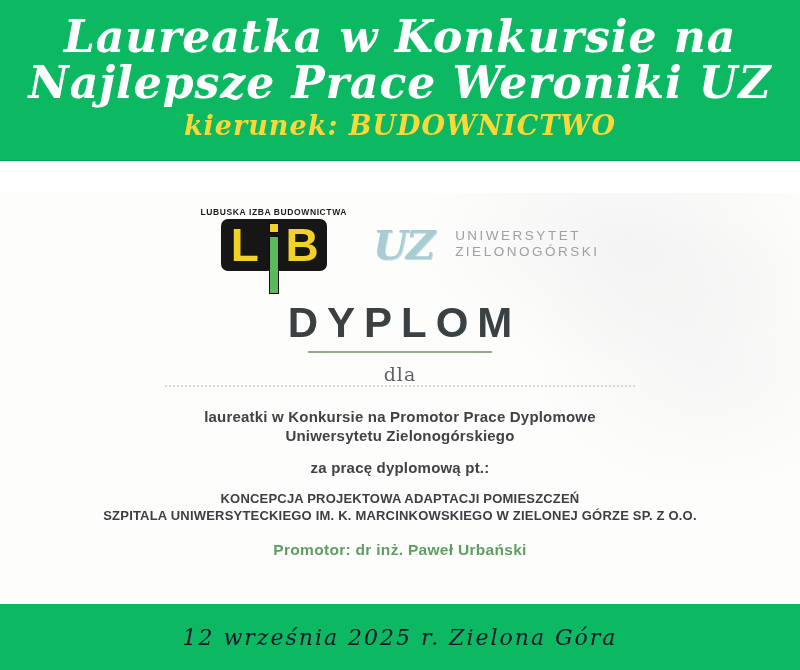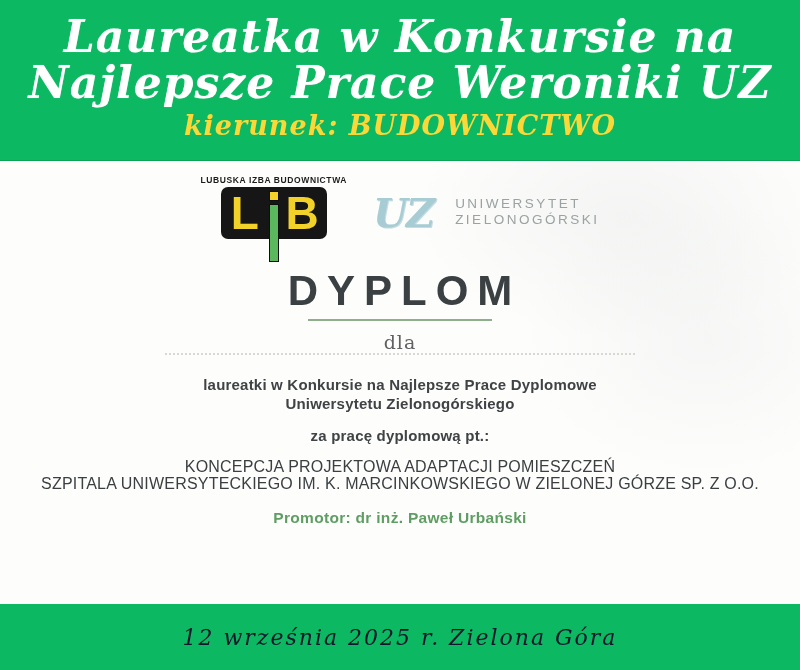--- a/index.html
+++ b/index.html
@@ -40,20 +40,21 @@
 
   
   .diploma{
     flex:1 1 auto;
     background:
       radial-gradient(ellipse 300px 180px at 78% 12%, rgba(160,168,165,0.10), rgba(0,0,0,0) 70%),
       radial-gradient(ellipse 260px 200px at 88% 40%, rgba(160,168,165,0.08), rgba(0,0,0,0) 70%),
       #fdfdfc;
     display:flex;flex-direction:column;align-items:center;
     text-align:center;
+    margin-top:32px;
   }
 
   
   .logos-row{
     margin-top:14px;
     display:flex;align-items:center;gap:26px;
   }
   .lib-logo{display:flex;flex-direction:column;align-items:center;}
   .lib-caption{
     font-size:8.5px;font-weight:700;color:#1c1c1c;letter-spacing:0.6px;
@@ -123,21 +124,21 @@
     margin-top:20px;
     font-size:15px;font-weight:600;color:#3f4345;
     line-height:19px;letter-spacing:0.2px;
   }
   .intro{
     margin-top:14px;
     font-size:15px;font-weight:600;color:#3f4345;letter-spacing:0.2px;
   }
   .thesis-title{
     margin-top:15px;
-    font-size:16px;font-weight:400;color:#3b3f42;
+    font-size:13px;font-weight:700;color:#3b3f42;
     line-height:16.5px;letter-spacing:0.2px;
   }
   .promotor{
     margin-top:17px;
     font-size:15.5px;font-weight:600;color:#5f9e63;letter-spacing:0.3px;
   }
 
   
   .banner-bottom{
     height:66px;flex:0 0 auto;
@@ -184,21 +185,21 @@
     </div>
 
     <div class="dyplom-heading">DYPLOM</div>
     <div class="heading-rule"></div>
 
     <div class="dla">dla</div>
 
     <div class="dotted-rule"></div>
 
     <div class="body-par">
-      <div>laureatki w Konkursie na Najlepsze Prace Dyplomowe</div>
+      <div>laureatki w Konkursie na Promotor Prace Dyplomowe</div>
       <div>Uniwersytetu Zielonogórskiego</div>
     </div>
 
     <div class="intro">za pracę dyplomową pt.:</div>
 
     <div class="thesis-title">
       <div>KONCEPCJA PROJEKTOWA ADAPTACJI POMIESZCZEŃ</div>
       <div>SZPITALA UNIWERSYTECKIEGO IM. K. MARCINKOWSKIEGO W ZIELONEJ GÓRZE SP. Z O.O.</div>
     </div>
 

